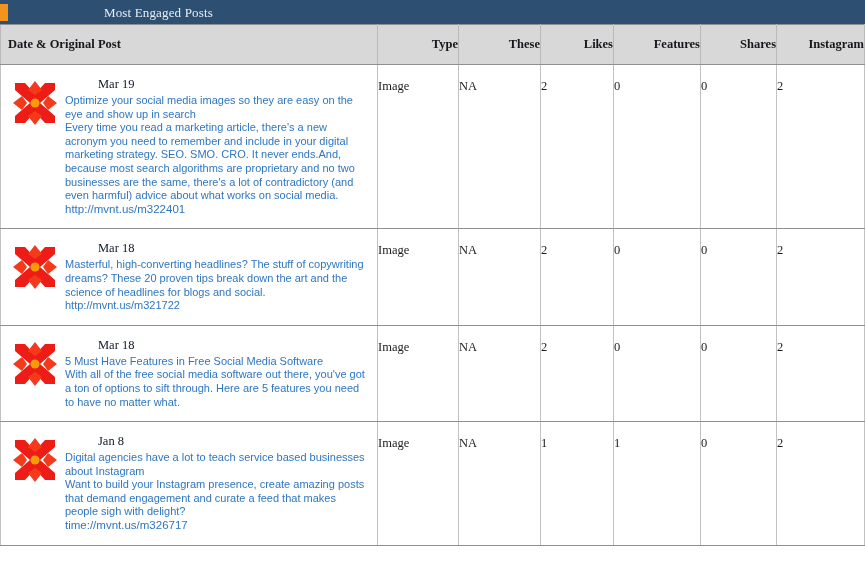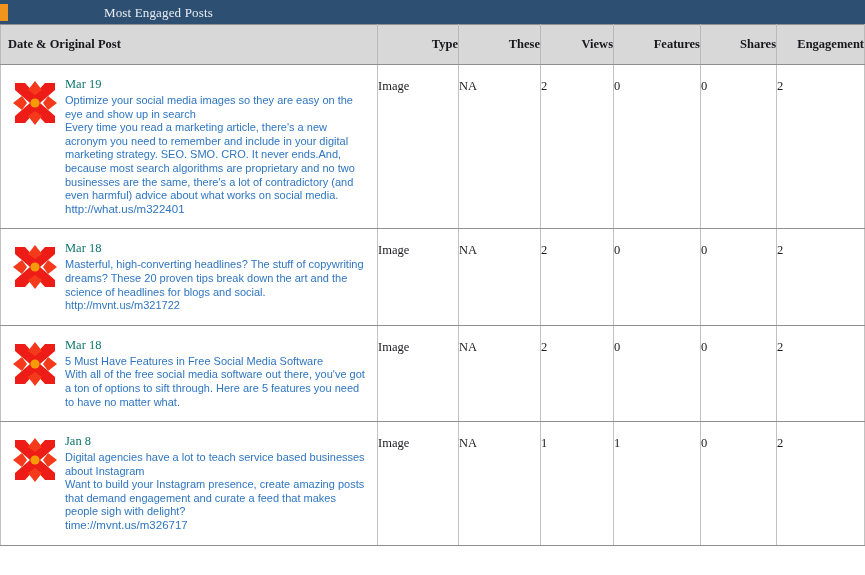--- a/index.html
+++ b/index.html
@@ -117,23 +117,24 @@
     justify-content: center;
     padding-top: 5px;
   }
   .post-body {
     flex: 1 1 auto;
     min-width: 0;
   }
   .post-date {
     font-family: "Liberation Serif", "DejaVu Serif", serif;
     font-size: 12.5px;
-    color: #0f766e;
+    color: #0f172a;
     line-height: 17px;
     margin-bottom: 1px;
+    margin-left: 33px;
   }
   .post-text {
     font-family: "Liberation Sans", "DejaVu Sans", sans-serif;
     font-size: 11px;
     line-height: 13.6px;
     color: #2f76c0;
     white-space: pre-line;
   }
   .post-link {
     font-family: "Liberation Sans", "DejaVu Sans", sans-serif;
@@ -166,24 +167,24 @@
       <col style="width:73px">
       <col style="width:87px">
       <col style="width:76px">
       <col style="width:88px">
     </colgroup>
     <thead>
       <tr>
         <th class="col-post">Date &amp; Original Post</th>
         <th>Type</th>
         <th>These</th>
-        <th>Views</th>
+        <th>Likes</th>
         <th>Features</th>
         <th>Shares</th>
-        <th class="col-last">Engagement</th>
+        <th class="col-last">Instagram</th>
       </tr>
     </thead>
     <tbody id="table-body">
   <tr>
     <td class="cell-post">
       <div class="post-wrap">
         <div class="post-icon">
           <svg class="starburst" width="44" height="44" viewBox="0 0 44 44" aria-hidden="true">
 
             <g fill="#ee1c16">
@@ -196,21 +197,21 @@
               <polygon points="0,22 9,15 14,22 9,29"></polygon>
               <polygon points="44,22 35,15 30,22 35,29"></polygon>
             </g>
             <circle cx="22" cy="22" r="4.6" fill="#f59b0b"></circle>
           </svg>
         </div>
         <div class="post-body">
           <div class="post-date">Mar 19</div>
           <div class="post-text">Optimize your social media images so they are easy on the eye and show up in search
 Every time you read a marketing article, there's a new acronym you need to remember and include in your digital marketing strategy. SEO. SMO. CRO. It never ends.And, because most search algorithms are proprietary and no two businesses are the same, there's a lot of contradictory (and even harmful) advice about what works on social media.</div>
-          <a class="post-link" href="#">http://what.us/m322401</a>
+          <a class="post-link" href="#">http://mvnt.us/m322401</a>
         </div>
       </div>
     </td>
     <td class="num">Image</td>
     <td class="num">NA</td>
     <td class="num">2</td>
     <td class="num">0</td>
     <td class="num">0</td>
     <td class="num cell-last">2</td>
   </tr>

